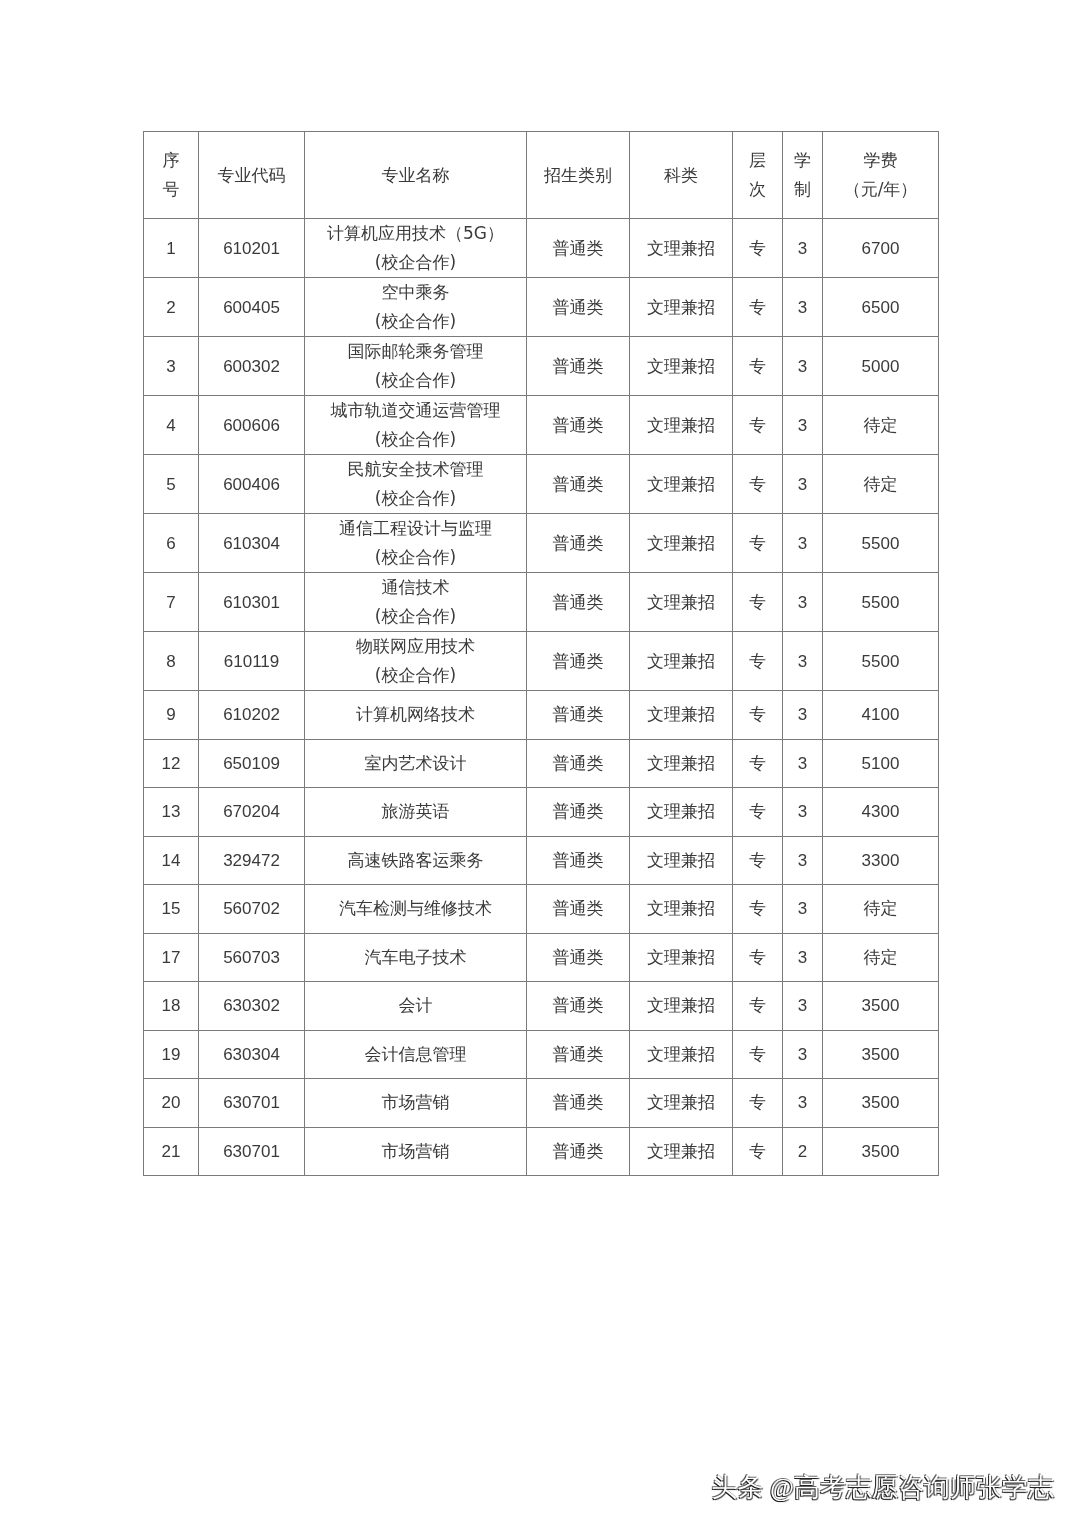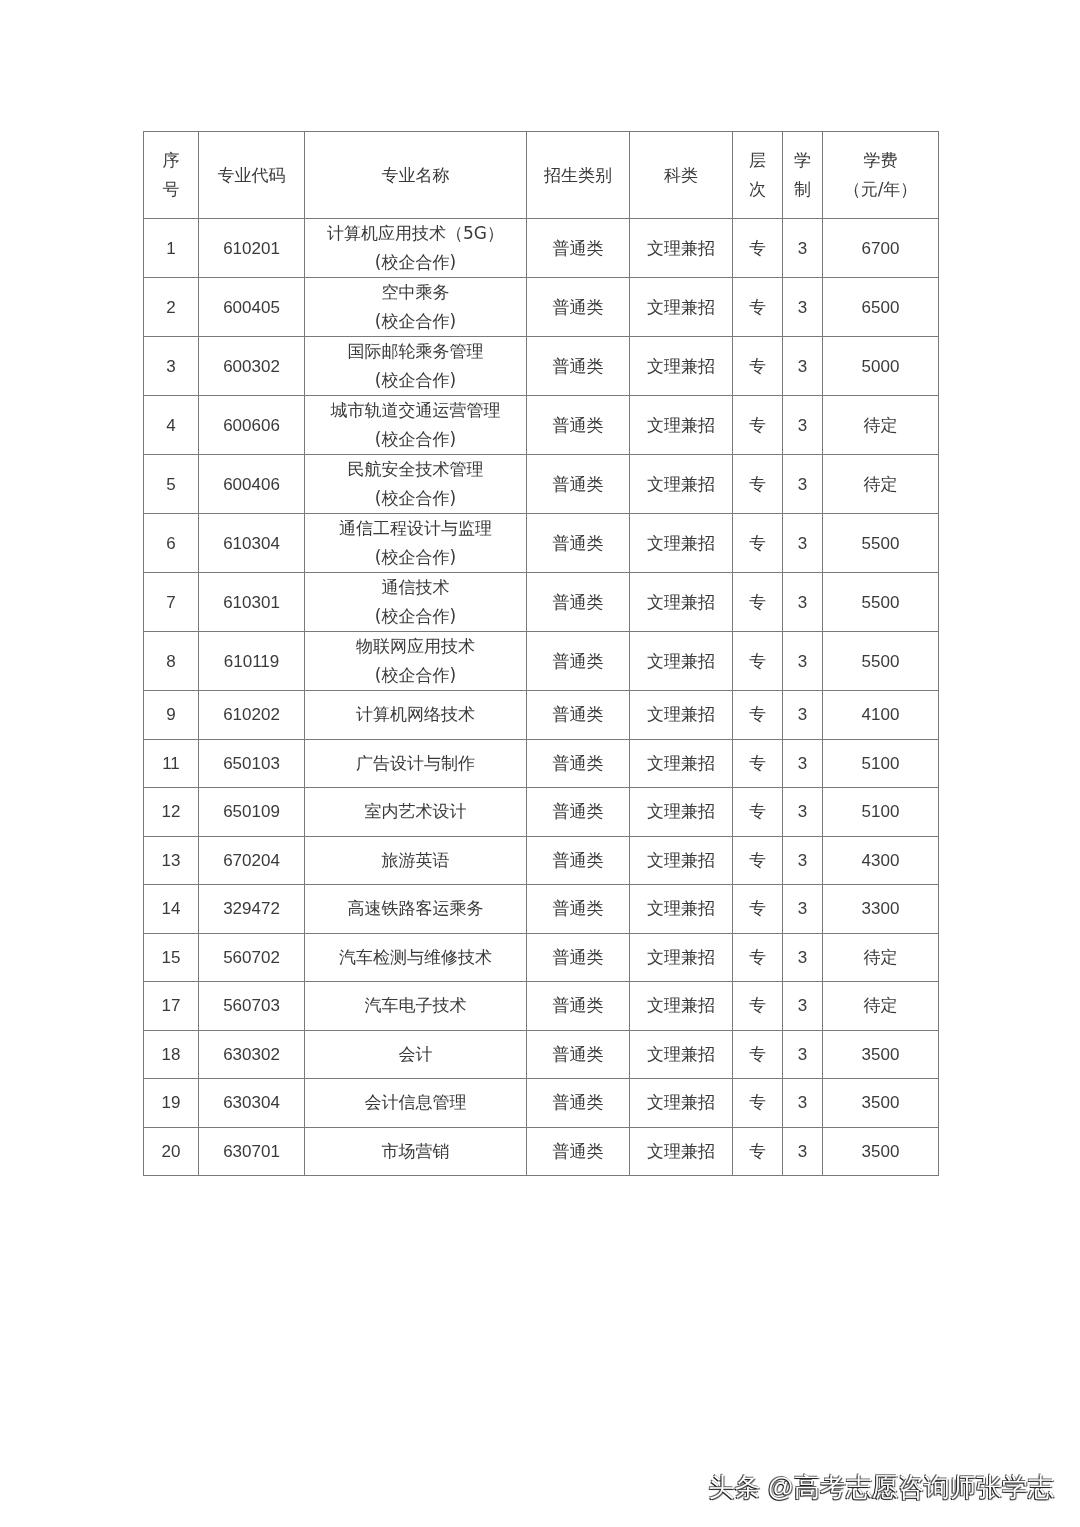--- a/index.html
+++ b/index.html
@@ -19,21 +19,21 @@
   }
   table.enroll th { height: 86px; }
   tr.two td { height: 58px; }
   tr.one td { height: 47.5px; }
   .num { font-family: "Liberation Sans", "DejaVu Sans", sans-serif; font-size: 17px; color: #2a2a2a; }
   .line { display: block; }
   .watermark {
     position: absolute; right: 26px; top: 1470px;
     font-size: 26px; color: #ffffff; letter-spacing: 0px;
     text-shadow: -1px 1px 0 #222, 1px 1px 1px #444, -1px -1px 0 #666;
-    font-family: Liberation Sans, sans-serif;
+    font-family: Liberation Serif, serif;
   }
 </style>
 </head>
 <body>
 
 <div class="page">
   <table class="enroll">
     <colgroup>
       <col style="width:55px">
       <col style="width:106px">
@@ -187,32 +187,20 @@
           <td>
             <span class="line">计算机网络技术</span>
           </td>
           <td>普通类</td>
           <td>文理兼招</td>
           <td>专</td>
           <td class="num">3</td>
           <td class="num">4100</td>
         </tr>
         <tr class="one">
-          <td class="num">11</td>
-          <td class="num">650103</td>
-          <td>
-            <span class="line">广告设计与制作</span>
-          </td>
-          <td>普通类</td>
-          <td>文理兼招</td>
-          <td>专</td>
-          <td class="num">3</td>
-          <td class="num">5100</td>
-        </tr>
-        <tr class="one">
           <td class="num">12</td>
           <td class="num">650109</td>
           <td>
             <span class="line">室内艺术设计</span>
           </td>
           <td>普通类</td>
           <td>文理兼招</td>
           <td>专</td>
           <td class="num">3</td>
           <td class="num">5100</td>
@@ -292,19 +280,31 @@
         <tr class="one">
           <td class="num">20</td>
           <td class="num">630701</td>
           <td>
             <span class="line">市场营销</span>
           </td>
           <td>普通类</td>
           <td>文理兼招</td>
           <td>专</td>
           <td class="num">3</td>
+          <td class="num">3500</td>
+        </tr>
+        <tr class="one">
+          <td class="num">21</td>
+          <td class="num">630701</td>
+          <td>
+            <span class="line">市场营销</span>
+          </td>
+          <td>普通类</td>
+          <td>文理兼招</td>
+          <td>专</td>
+          <td class="num">2</td>
           <td class="num">3500</td>
         </tr>
       </tbody>
   </table>
 
   <div class="watermark">头条 @高考志愿咨询师张学志</div>
 </div>
 
 </body></html>

